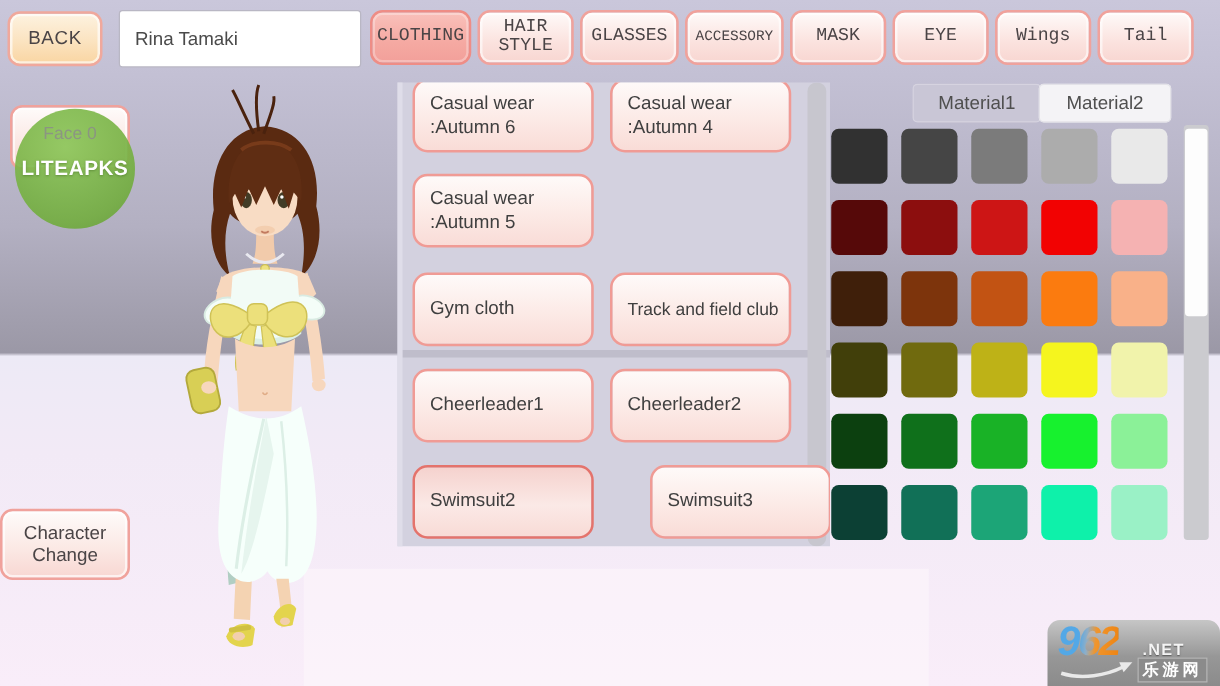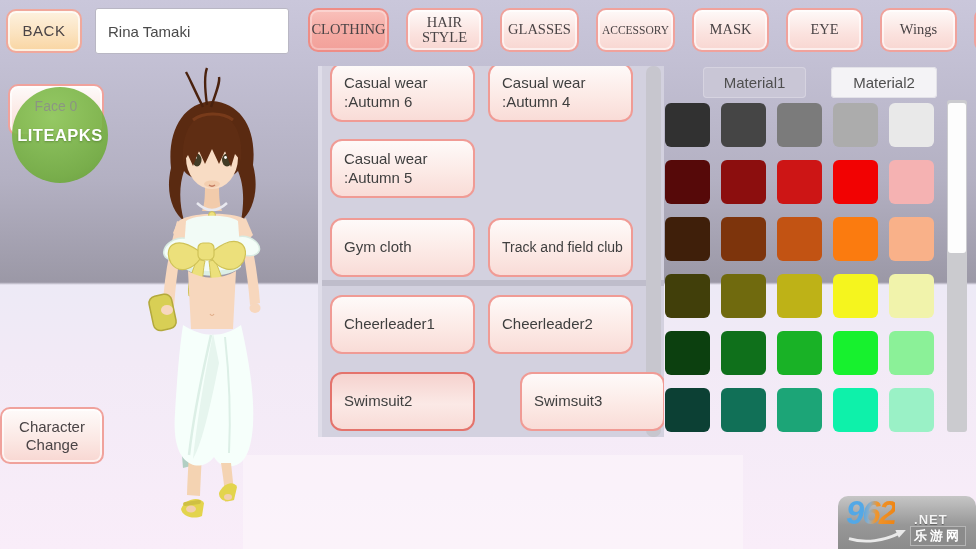--- a/index.html
+++ b/index.html
@@ -35,21 +35,21 @@
   }
 
   
   .tabs { position:absolute; left:296px; top:8px; height:44px; display:flex; gap:5px; }
   .tab {
     height:44px; border:2px solid #f0a29c; border-radius:10px;
     background:linear-gradient(180deg,#fefaf9 0%,#fbe2de 60%,#f8d6d1 100%);
     box-shadow:inset 0 0 0 2px rgba(255,255,255,.6);
     color:#4a4446; font-size:14.5px; line-height:1.05; cursor:pointer;
     display:flex; align-items:center; justify-content:center; text-align:center;
-    font-family:Liberation Serif, serif; padding:0 2px;margin-left:12px;
+    font-family:Liberation Mono, monospace; padding:0 2px;
   }
   .tab.sel {
     background:linear-gradient(180deg,#f9c1bb 0%,#f5a9a2 60%,#f2a09a 100%);
     border-color:#ee8d86; box-shadow:inset 0 0 0 2px rgba(255,255,255,.3);
   }
 
   
   .face0 { left:8px; top:84px; width:96px; height:52px; font-size:14px; color:#8b8b8b;
     align-items:flex-start; padding-top:12px; }
   .liteapks {
@@ -81,21 +81,21 @@
   .list-sep { position:absolute; left:0; right:0; top:214px; height:6px;
     background:#b4b2c0; opacity:.65; }
   .list-scrollbar { position:absolute; left:324px; top:0; width:15px; height:371px;
     background:#c7c6ce; border-radius:7px; }
   .list-scrollbar .thumb { position:absolute; left:1px; width:13px; top:322px; height:38px;
     background:#f7f7f9; border:1px solid #d4d4da; border-radius:7px; }
 
   
   .mat { position:absolute; top:67px; height:31px; border:none; border-radius:4px;
     font-size:15px; color:#4f4f4f; cursor:pointer; font-family:"Liberation Sans",sans-serif; }
-  .mat1 { left:703px; width:103px; background:#c9c6d6; box-shadow:inset 0 0 0 1px #d6d3e0; }
+  .mat1 { left:730px; width:103px; background:#c9c6d6; box-shadow:inset 0 0 0 1px #d6d3e0; }
   .mat2 { left:831px; width:106px; background:#f4f3f6; box-shadow:inset 0 0 0 1px #e3e2e8; }
   .palette { position:absolute; left:665px; top:103px;
     display:grid; grid-template-columns:repeat(5,45px); grid-auto-rows:44px;
     column-gap:11px; row-gap:13px; }
   .swatch { border-radius:6px; cursor:pointer; }
   .palette-scrollbar { position:absolute; left:947px; top:100px; width:20px; height:332px;
     background:#cbcbcf; border-radius:3px; }
   .palette-scrollbar .thumb2 { position:absolute; left:1px; top:3px; width:18px; height:150px;
     background:#fdfdfd; border-radius:3px; }
 

